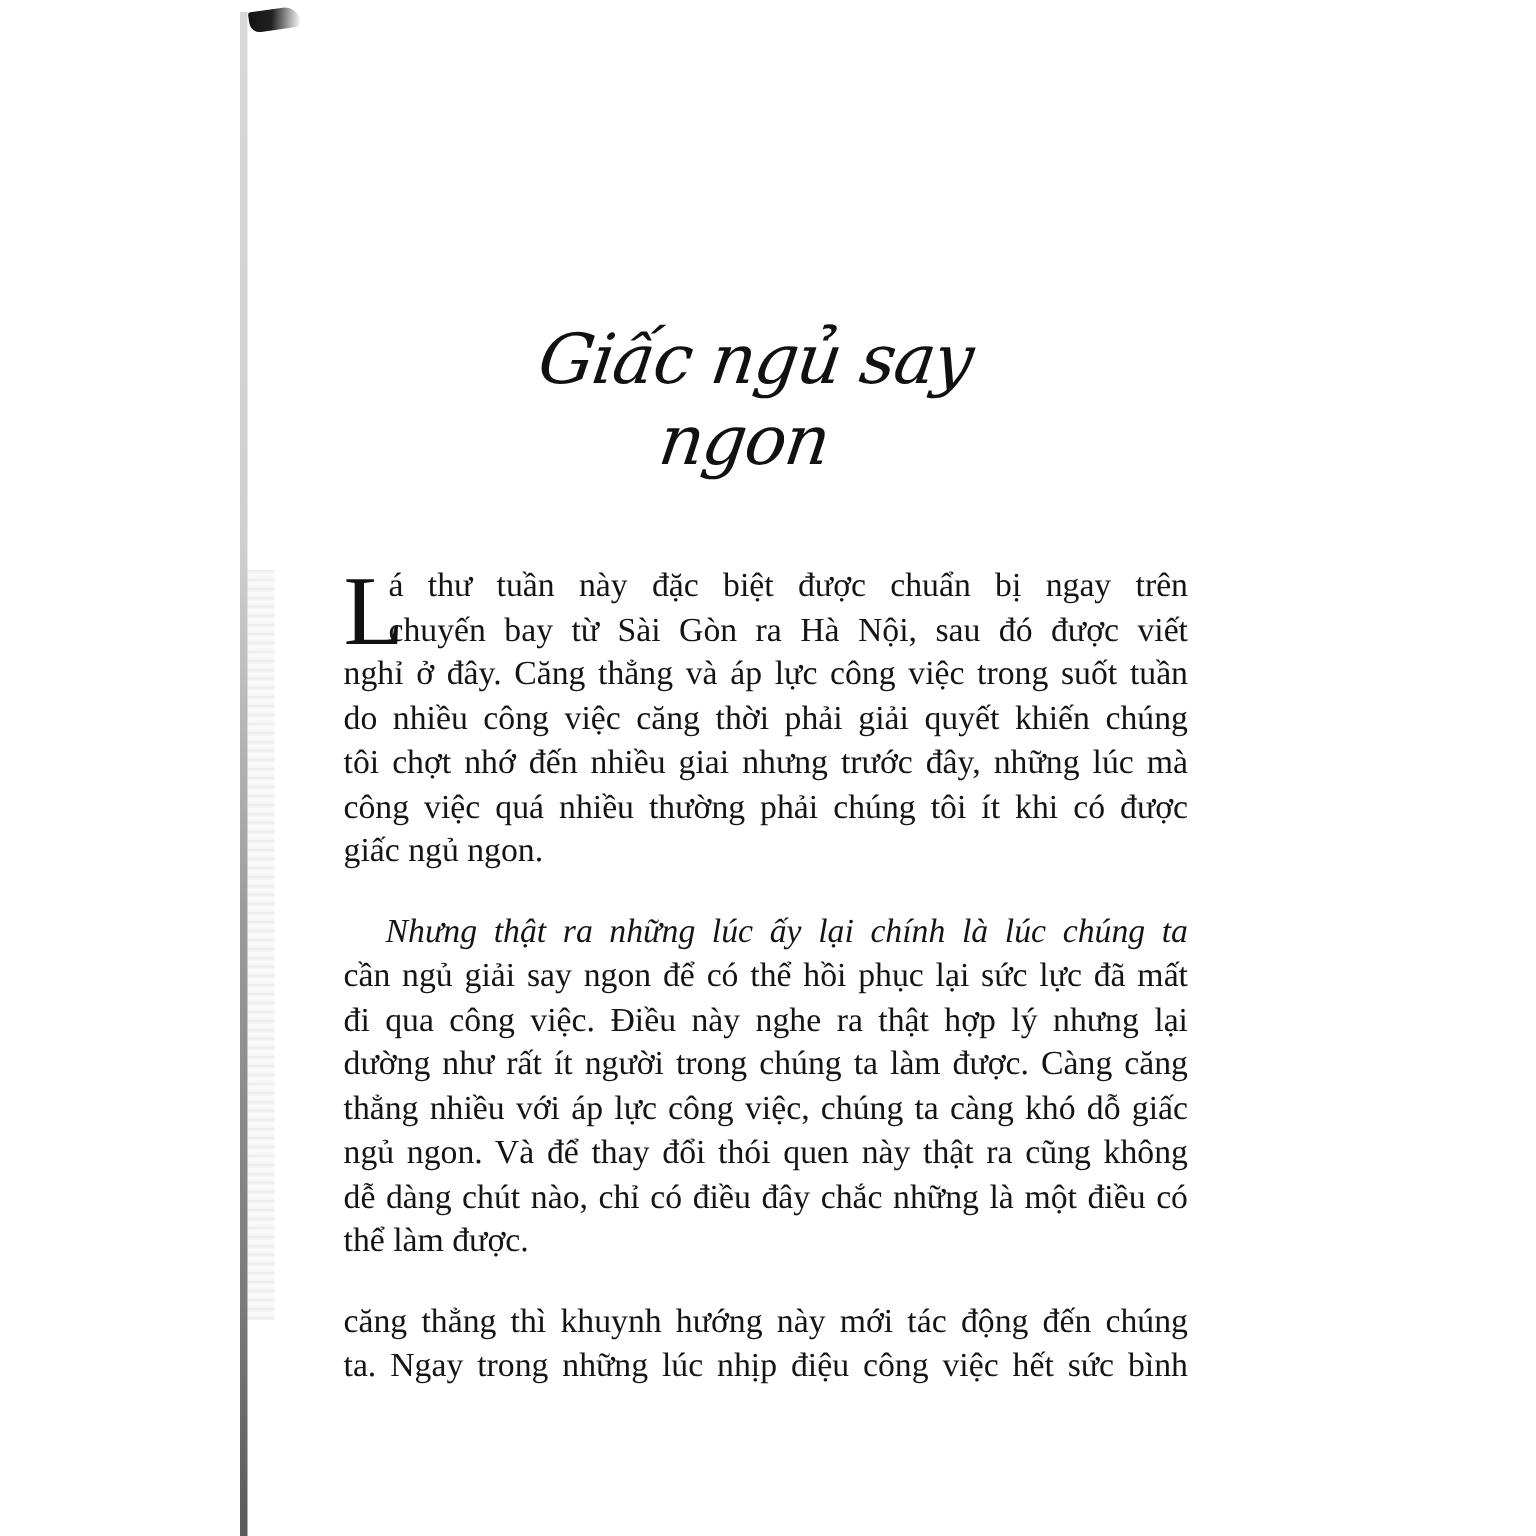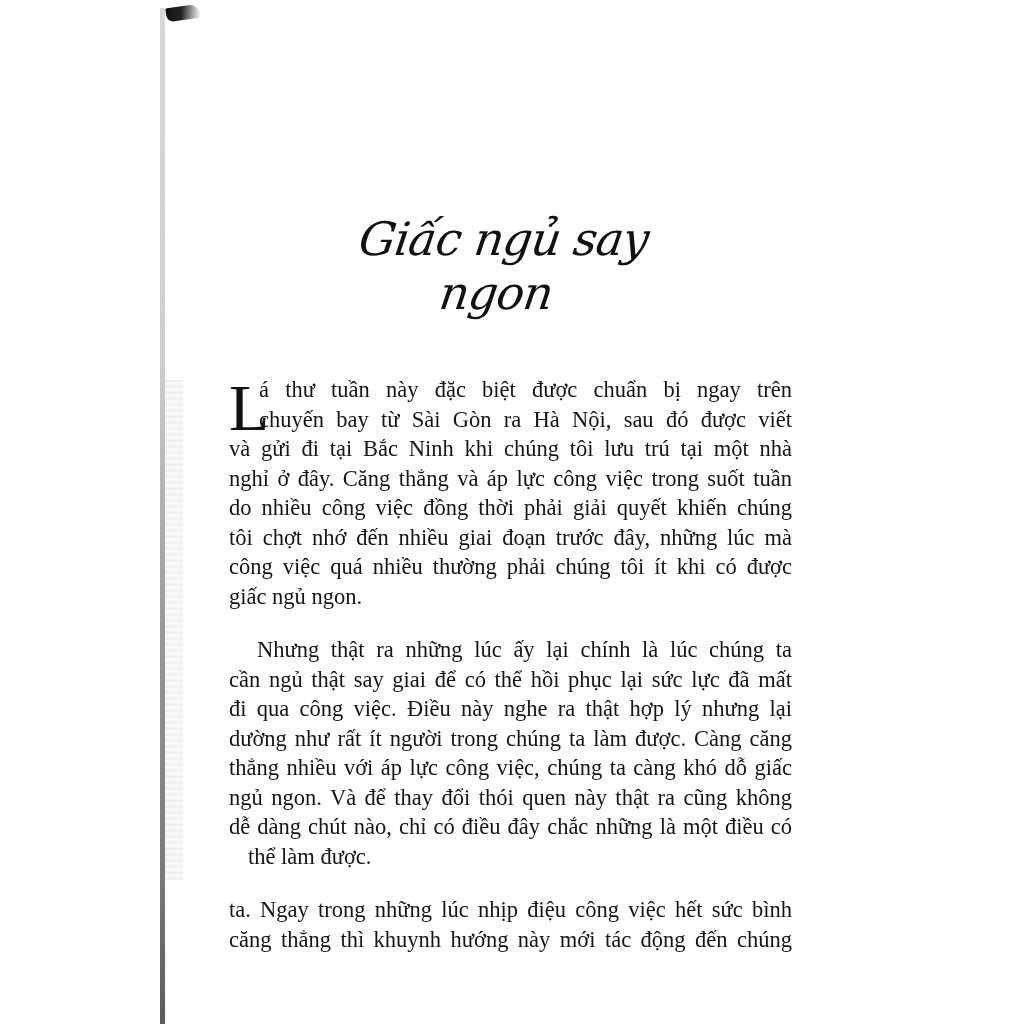--- a/index.html
+++ b/index.html
@@ -72,20 +72,21 @@
     color: #141414;
   }
   .line {
     display: block;
     white-space: nowrap;
     text-align: justify;
     text-align-last: justify;
   }
   .indent {
     padding-left: 28px;
+    font-style: italic;
   }
   .para-gap {
     height: 24px;
   }
   .drop-cap-wrap {
     position: relative;
   }
   .drop-cap {
     position: absolute;
     left: 0;
@@ -108,41 +109,40 @@
   <div class="corner-smudge"></div>
 
   <div class="chapter-title">Giấc ngủ say ngon</div>
 
   <div class="body-text">
 
     <div class="drop-cap-wrap">
       <span class="drop-cap">L</span>
       <span class="line after-cap">á thư tuần này đặc biệt được chuẩn bị ngay trên</span>
       <span class="line after-cap">chuyến bay từ Sài Gòn ra Hà Nội, sau đó được viết</span>
-      <span class="line">và gửi đi tại Bắc Ninh khi chúng tôi lưu trú tại một nhà</span>
       <span class="line">nghỉ ở đây. Căng thẳng và áp lực công việc trong suốt tuần</span>
-      <span class="line">do nhiều công việc đồng thời phải giải quyết khiến chúng</span>
-      <span class="line">tôi chợt nhớ đến nhiều giai đoạn trước đây, những lúc mà</span>
+      <span class="line">do nhiều công việc căng thời phải giải quyết khiến chúng</span>
+      <span class="line">tôi chợt nhớ đến nhiều giai nhưng trước đây, những lúc mà</span>
       <span class="line">công việc quá nhiều thường phải chúng tôi ít khi có được</span>
       <span class="line" style="text-align:center;text-align-last:left;">giấc ngủ ngon.</span>
     </div>
 
     <div class="para-gap"></div>
 
     <div>
       <span class="line indent">Nhưng thật ra những lúc ấy lại chính là lúc chúng ta</span>
-      <span class="line">cần ngủ thật say giai để có thể hồi phục lại sức lực đã mất</span>
+      <span class="line">cần ngủ giải say ngon để có thể hồi phục lại sức lực đã mất</span>
       <span class="line">đi qua công việc. Điều này nghe ra thật hợp lý nhưng lại</span>
       <span class="line">dường như rất ít người trong chúng ta làm được. Càng căng</span>
       <span class="line">thẳng nhiều với áp lực công việc, chúng ta càng khó dỗ giấc</span>
       <span class="line">ngủ ngon. Và để thay đổi thói quen này thật ra cũng không</span>
       <span class="line">dễ dàng chút nào, chỉ có điều đây chắc những là một điều có</span>
-      <span class="line" style="text-align:right;text-align-last:left;margin-left:19px;">thể làm được.</span>
+      <span class="line" style="text-align:right;text-align-last:left;">thể làm được.</span>
     </div>
 
     <div class="para-gap"></div>
 
     <div>
+      <span class="line">căng thẳng thì khuynh hướng này mới tác động đến chúng</span>
       <span class="line">ta. Ngay trong những lúc nhịp điệu công việc hết sức bình</span>
-      <span class="line">căng thẳng thì khuynh hướng này mới tác động đến chúng</span>
     </div>
   </div>
 </div>
 
 </body></html>

